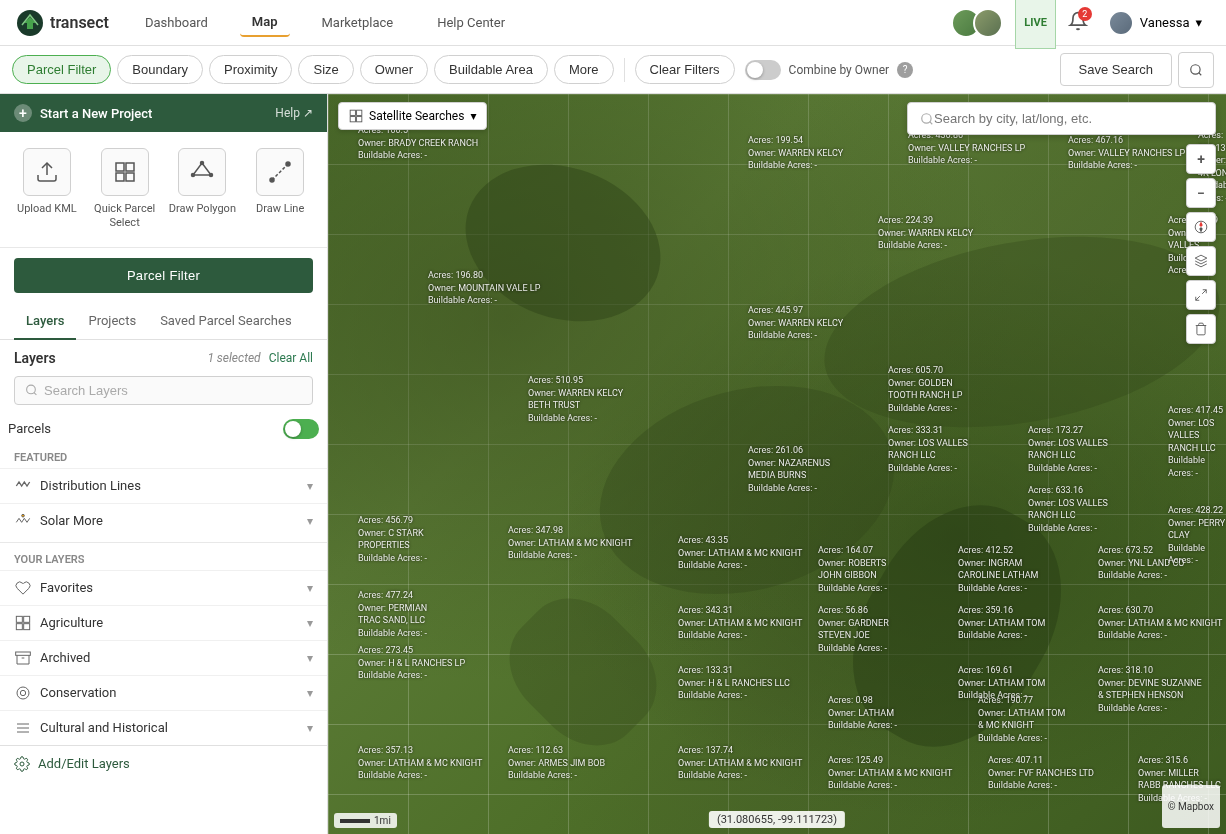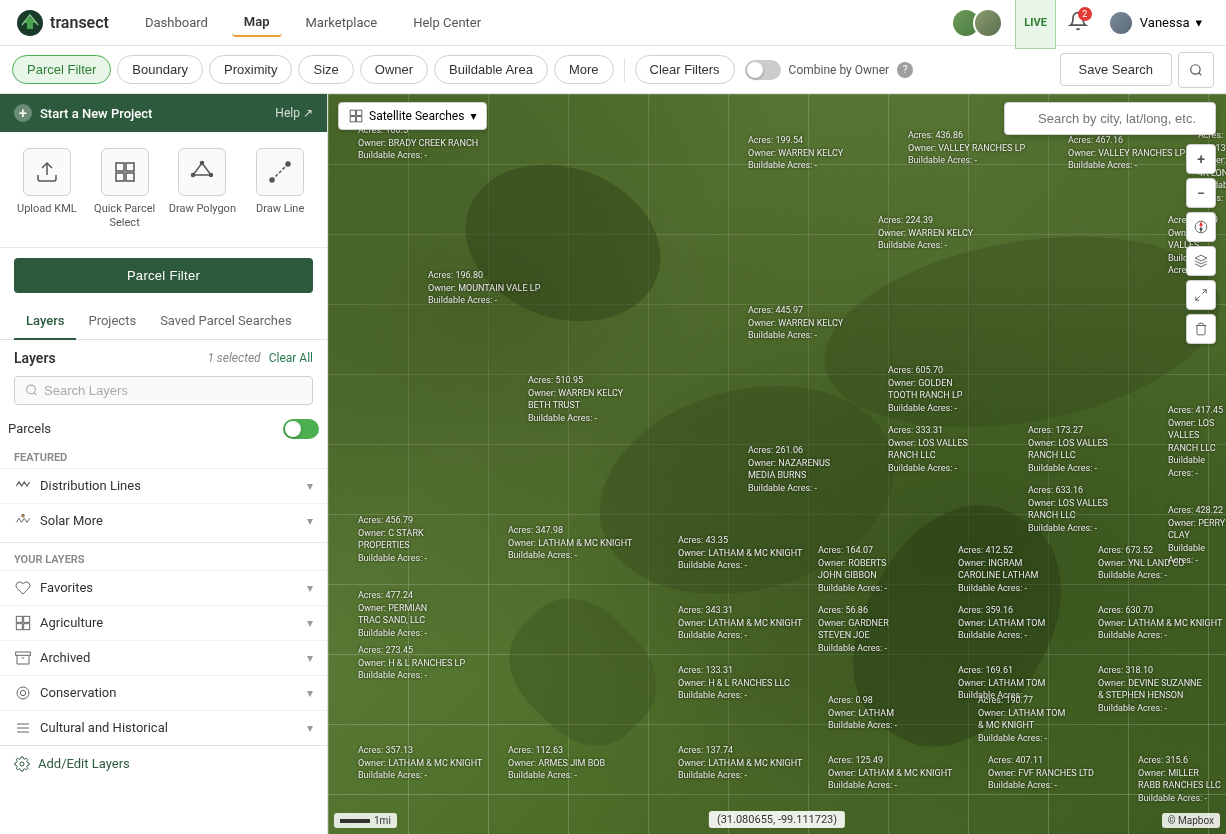--- a/index.html
+++ b/index.html
@@ -26,21 +26,21 @@
       width: 28px;
       height: 28px;
     }
     .logo-text {
       font-size: 16px;
       font-weight: 600;
       color: #333;
     }
     .nav-links {
       display: flex;
-      gap: 12px;
+      gap: 20px;
       align-items: center;
     }
     .nav-link {
       padding: 6px 12px;
       color: #555;
       text-decoration: none;
       border-radius: 4px;
       font-size: 13px;
       cursor: pointer;
     }
@@ -203,25 +203,24 @@
     .map-area {
       flex: 1;
       position: relative;
       overflow: hidden;
     }
     .map-search-box {
       pointer-events: all;
       background: #fff;
       border: 1px solid #d0d0d0;
       border-radius: 4px;
-      padding: 8px 25px;
-      display: flex;
-      align-items: center;
-      gap: 8px;
-      width: 212px;
+      padding: 8px 12px;
+      display: flex;
+      align-items: center;
+      width: 309px;
       font-size: 13px;
       color: #999;
       box-shadow: 0 2px 6px rgba(0,0,0,0.2);
     }
 
     
     .map-right-controls {
       position: absolute;
       right: 10px;
       top: 50px;
@@ -290,21 +289,21 @@
       display: flex;
       align-items: center;
       gap: 4px;
     }
     .mapbox-logo {
       position: absolute;
       bottom: 6px;
       right: 6px;
       background: rgba(255,255,255,0.85);
       border-radius: 3px;
-      padding: 2px 6px;
+      padding: 16px 6px;
       font-size: 10px;
       color: #333;
       z-index: 10;
     }
 
     
     .parcel-label {
       position: absolute;
       color: rgba(255,255,255,0.9);
       font-size: 9px;

